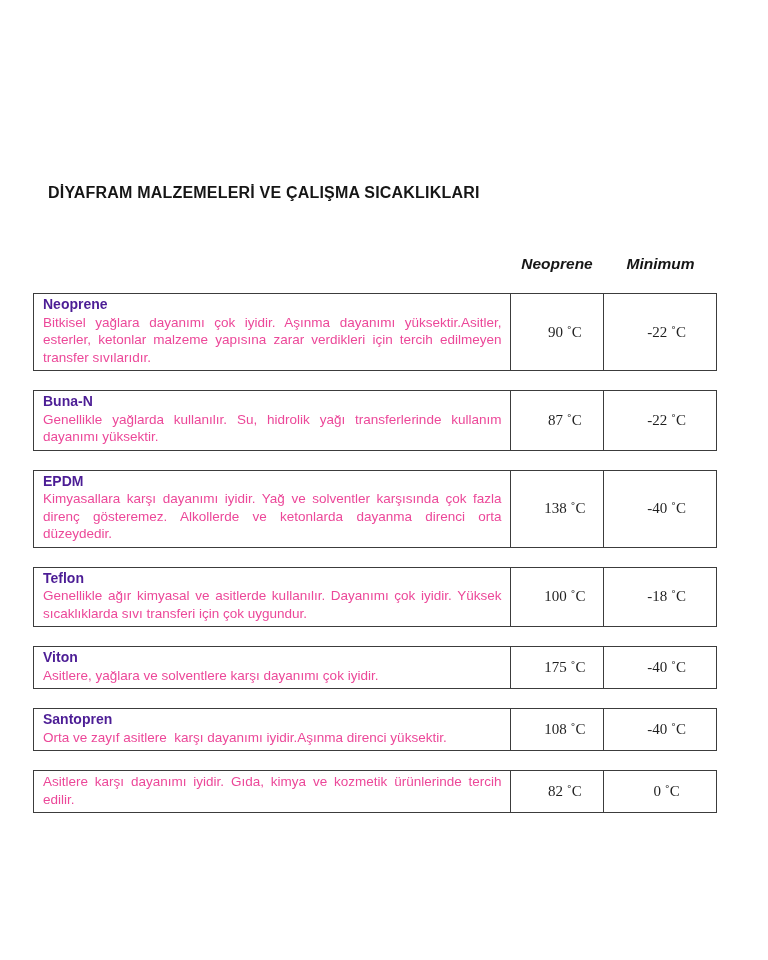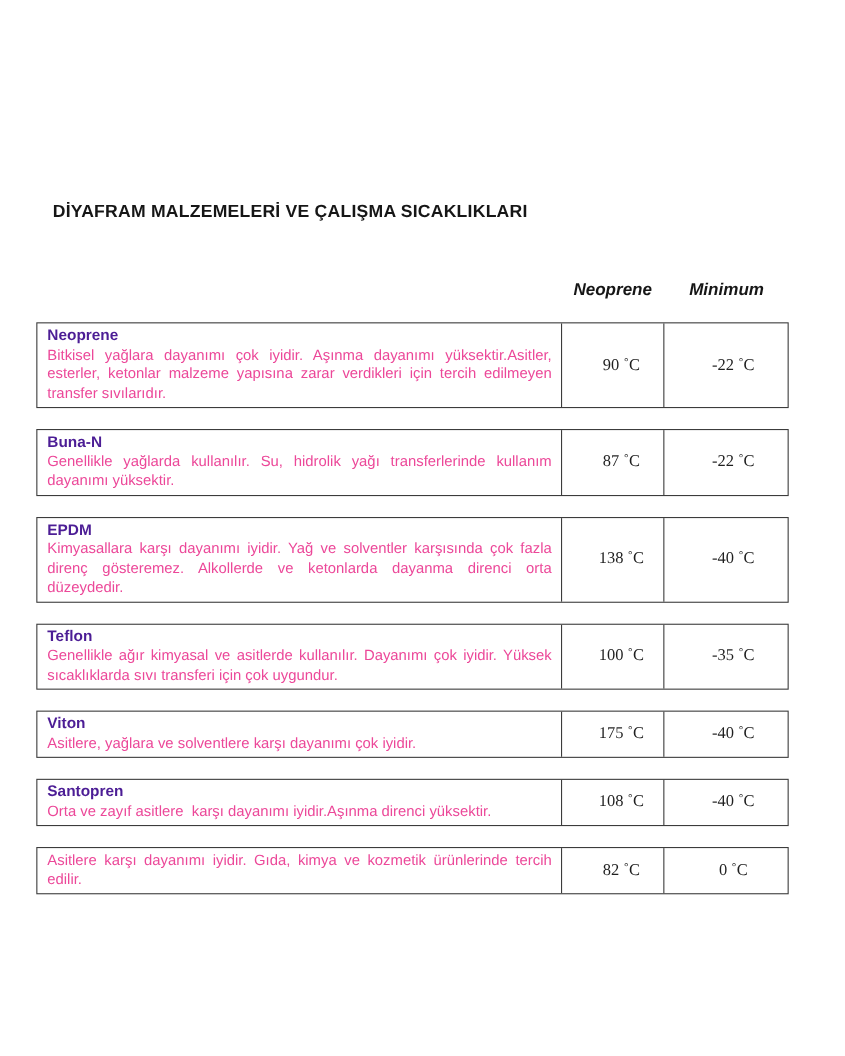--- a/index.html
+++ b/index.html
@@ -123,21 +123,21 @@
       <div class="cell-temp max">138 ˚C</div>
       <div class="cell-temp min">-40 ˚C</div>
     </div>
 
     <div class="block">
       <div class="cell-desc">
         <div class="mat-name">Teflon</div>
         <div class="mat-desc">Genellikle ağır kimyasal ve asitlerde kullanılır. Dayanımı çok iyidir. Yüksek sıcaklıklarda sıvı transferi için çok uygundur.</div>
       </div>
       <div class="cell-temp max">100 ˚C</div>
-      <div class="cell-temp min">-35 ˚C</div>
+      <div class="cell-temp min">-18 ˚C</div>
     </div>
 
     <div class="block">
       <div class="cell-desc">
         <div class="mat-name">Viton</div>
         <div class="mat-desc">Asitlere, yağlara ve solventlere karşı dayanımı çok iyidir.</div>
       </div>
       <div class="cell-temp max">175 ˚C</div>
       <div class="cell-temp min">-40 ˚C</div>
     </div>

